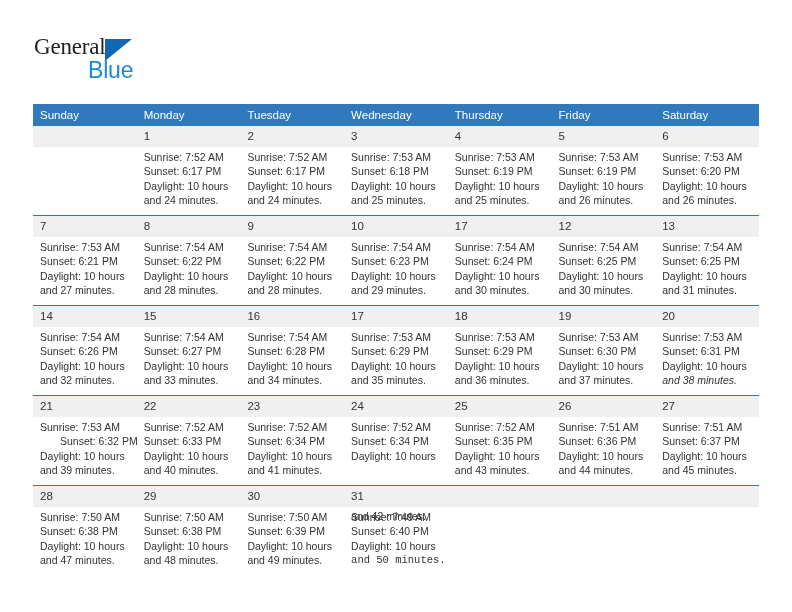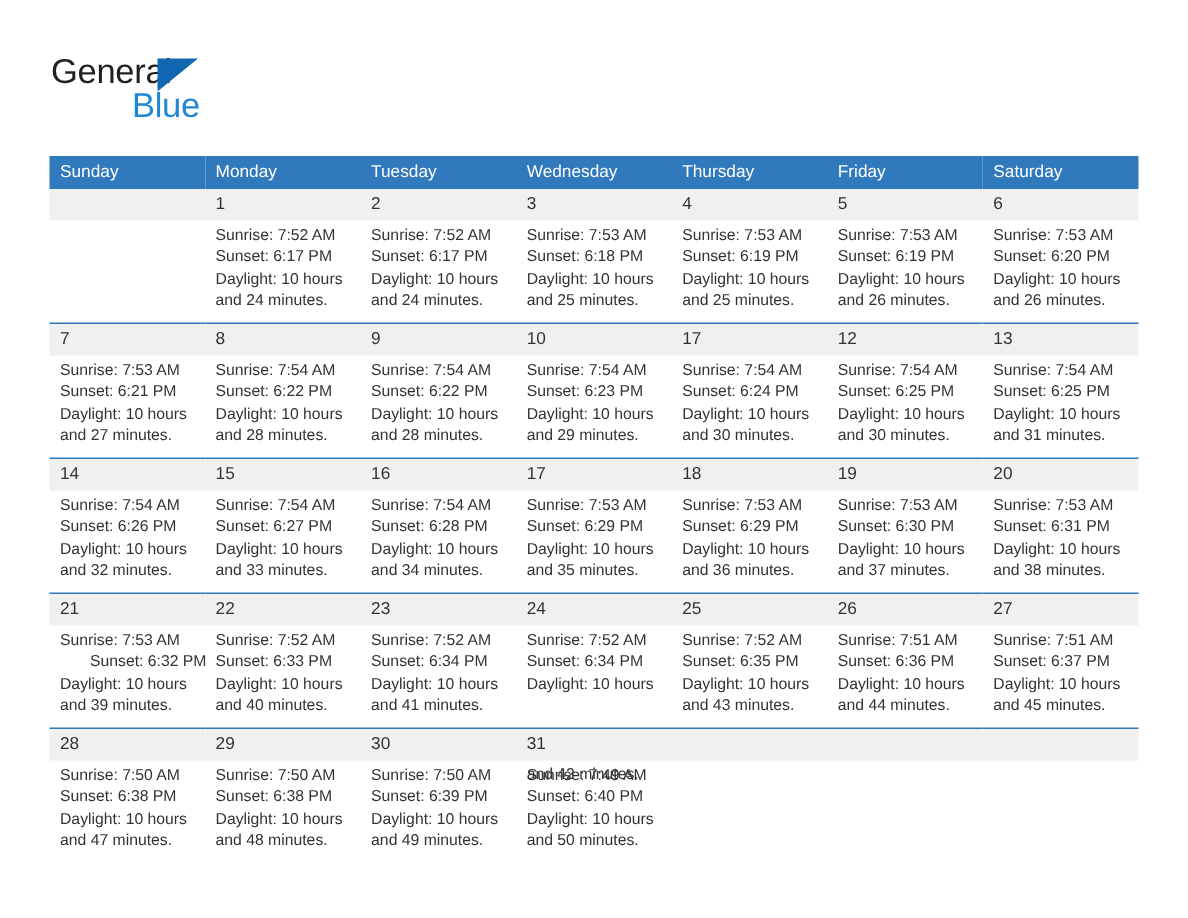--- a/index.html
+++ b/index.html
@@ -38,21 +38,21 @@
     width: 200px;
     height: 54px;
   }
   .brand-general {
     position: absolute;
     left: 0;
     top: 0;
     font-size: 23px;
     letter-spacing: -0.2px;
     color: #231f20;
-    font-family: Liberation Sans, sans-serif;
+    font-family: Liberation Serif, serif;
   }
   .brand-triangle {
     position: absolute;
     left: 71px;
     top: 5px;
     width: 0;
     height: 0;
     border-left: 27px solid #1267b2;
     border-bottom: 22px solid transparent;
   }
@@ -358,21 +358,21 @@
               <span class="line" style="display: block;">Daylight: 10 hours</span>
               <span class="line" style="display: block;">and 37 minutes.</span>
             </span>
           </td>
           <td>
             <span class="daynum">20</span>
             <span class="cell-body">
               <span class="line" style="display: block;">Sunrise: 7:53 AM</span>
               <span class="line" style="display: block;">Sunset: 6:31 PM</span>
               <span class="line" style="display: block;">Daylight: 10 hours</span>
-              <span class="line" style="display: block;">and 38 minutes.</span>
+              <span class="line" style="display: block; font-style: italic;">and 38 minutes.</span>
             </span>
           </td>
         </tr>
         <tr class="week-row">
           <td>
             <span class="daynum">21</span>
             <span class="cell-body">
               <span class="line" style="display: block;">Sunrise: 7:53 AM</span>
               <span class="line" style="display: block; margin-left: 20px;">Sunset: 6:32 PM</span>
               <span class="line" style="display: block;">Daylight: 10 hours</span>
@@ -461,21 +461,21 @@
               <span class="line" style="display: block;">Daylight: 10 hours</span>
               <span class="line" style="display: block;">and 49 minutes.</span>
             </span>
           </td>
           <td>
             <span class="daynum">31</span>
             <span class="cell-body">
               <span class="line" style="display: block;">Sunrise: 7:49 AM</span>
               <span class="line" style="display: block;">Sunset: 6:40 PM</span>
               <span class="line" style="display: block;">Daylight: 10 hours</span>
-              <span class="line" style="display: block;">and 50 minutes.</span>
+              <span class="line" style="display: block; font-family: Liberation Mono, monospace;">and 50 minutes.</span>
             </span>
           </td>
           <td class="empty">
             <span class="daynum">&nbsp;</span>
             <span class="cell-body"></span>
           </td>
           <td class="empty">
             <span class="daynum">&nbsp;</span>
             <span class="cell-body"></span>
           </td>

